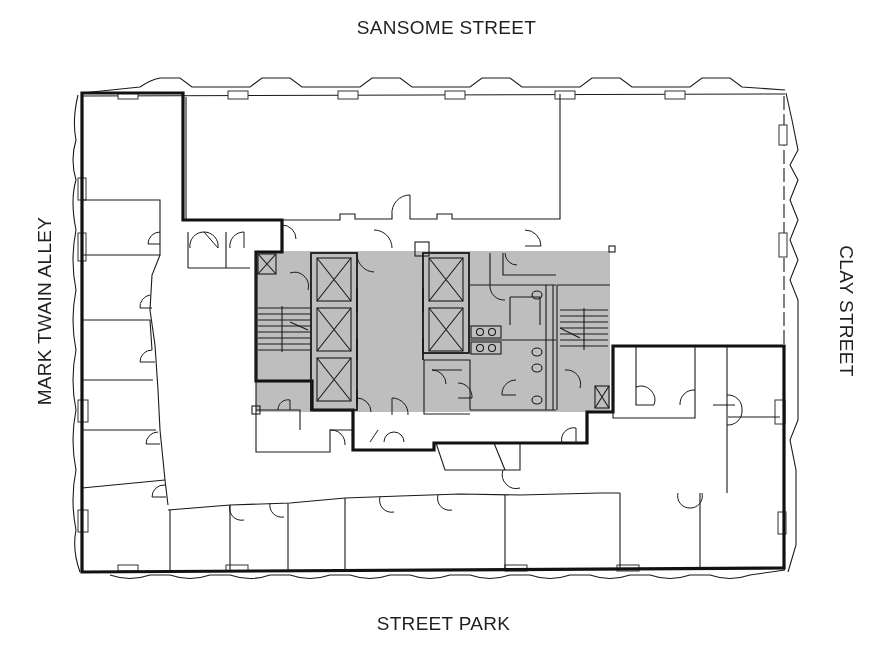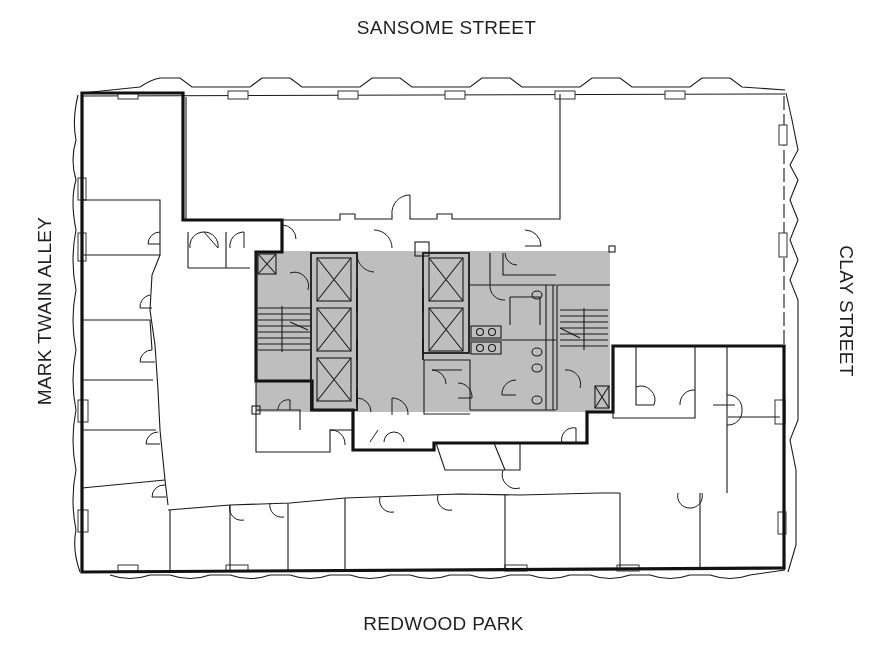--- a/index.html
+++ b/index.html
@@ -17,21 +17,21 @@
   .thick { fill:none; stroke:#111; stroke-width:3.2; }
   .med { fill:none; stroke:#1a1a1a; stroke-width:1.8; }
   .win { fill:#fff; stroke:#333; stroke-width:1; }
   .core { fill:#bfbebf; stroke:none; }
   .door { fill:none; stroke:#1a1a1a; stroke-width:1; }
 </style>
 </head>
 <body>
 
 <div class="street" id="lbl-top"><span>SANSOME STREET</span></div>
-<div class="street" id="lbl-bottom"><span>REDWOOD PARK</span></div>
+<div class="street" id="lbl-bottom"><span>STREET PARK</span></div>
 <div class="street" id="lbl-left">MARK TWAIN ALLEY</div>
 <div class="street" id="lbl-right">CLAY STREET</div>
 
 <svg id="plan" width="895" height="655" viewBox="0 0 895 655">
 
   <g>
     <rect class="core" x="256" y="251" width="354" height="161"></rect>
   </g>
 
   <g>

